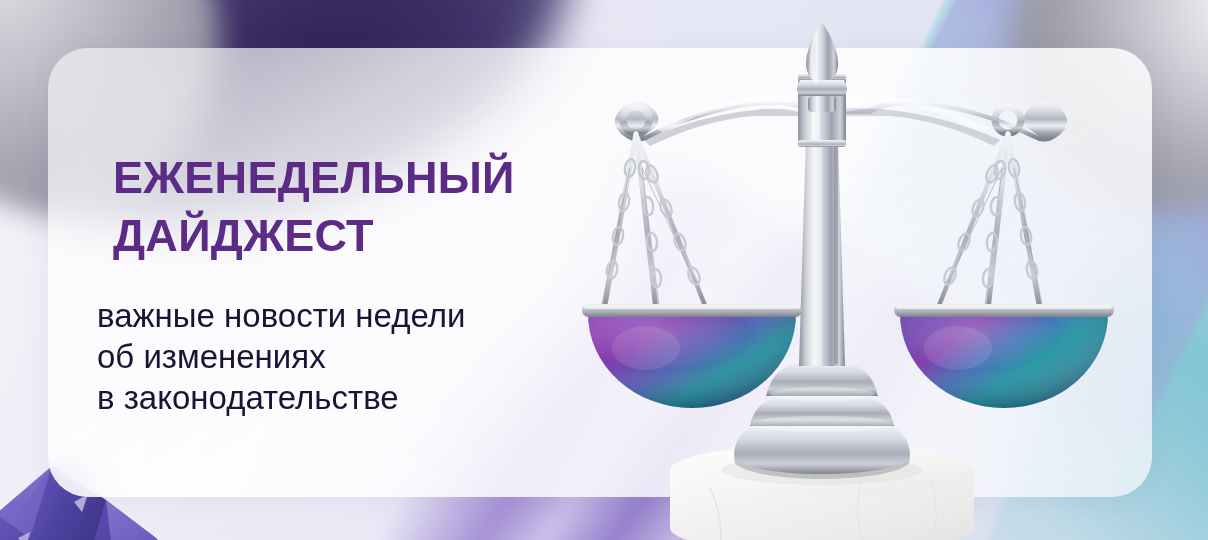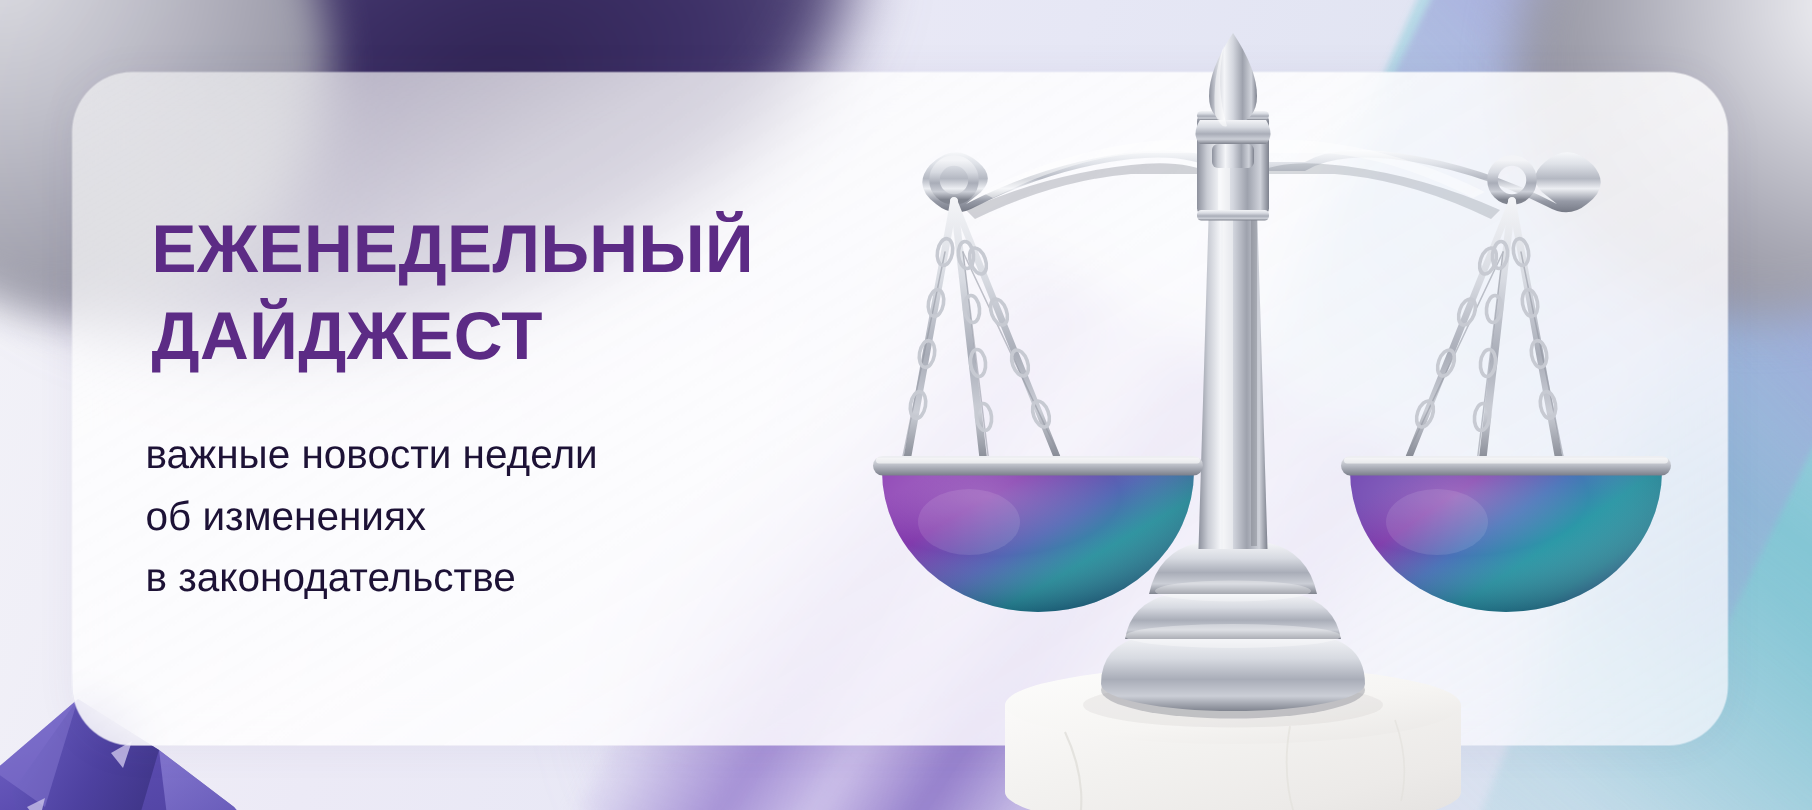--- a/index.html
+++ b/index.html
@@ -194,32 +194,32 @@
 
   
   .copy {
     position: absolute;
     left: 97px;
     top: 133px;
     width: 500px;
     z-index: 30;
   }
   .headline {
-    margin: 4px;
+    margin: 16px;
     font-size: 45px;
     line-height: 58px;
     font-weight: bold;
     letter-spacing: .3px;
     color: #5c2b85;
     text-transform: uppercase;
     white-space: pre-line;
   }
   .subcopy {
     margin: 30px 0 0 0;
-    font-size: 27px;
+    font-size: 33px;
     line-height: 41px;
     font-weight: normal;
     color: #1d1236;
     white-space: pre-line;
   }
 
   
   .scales {
     position: absolute;
     left: 560px;

